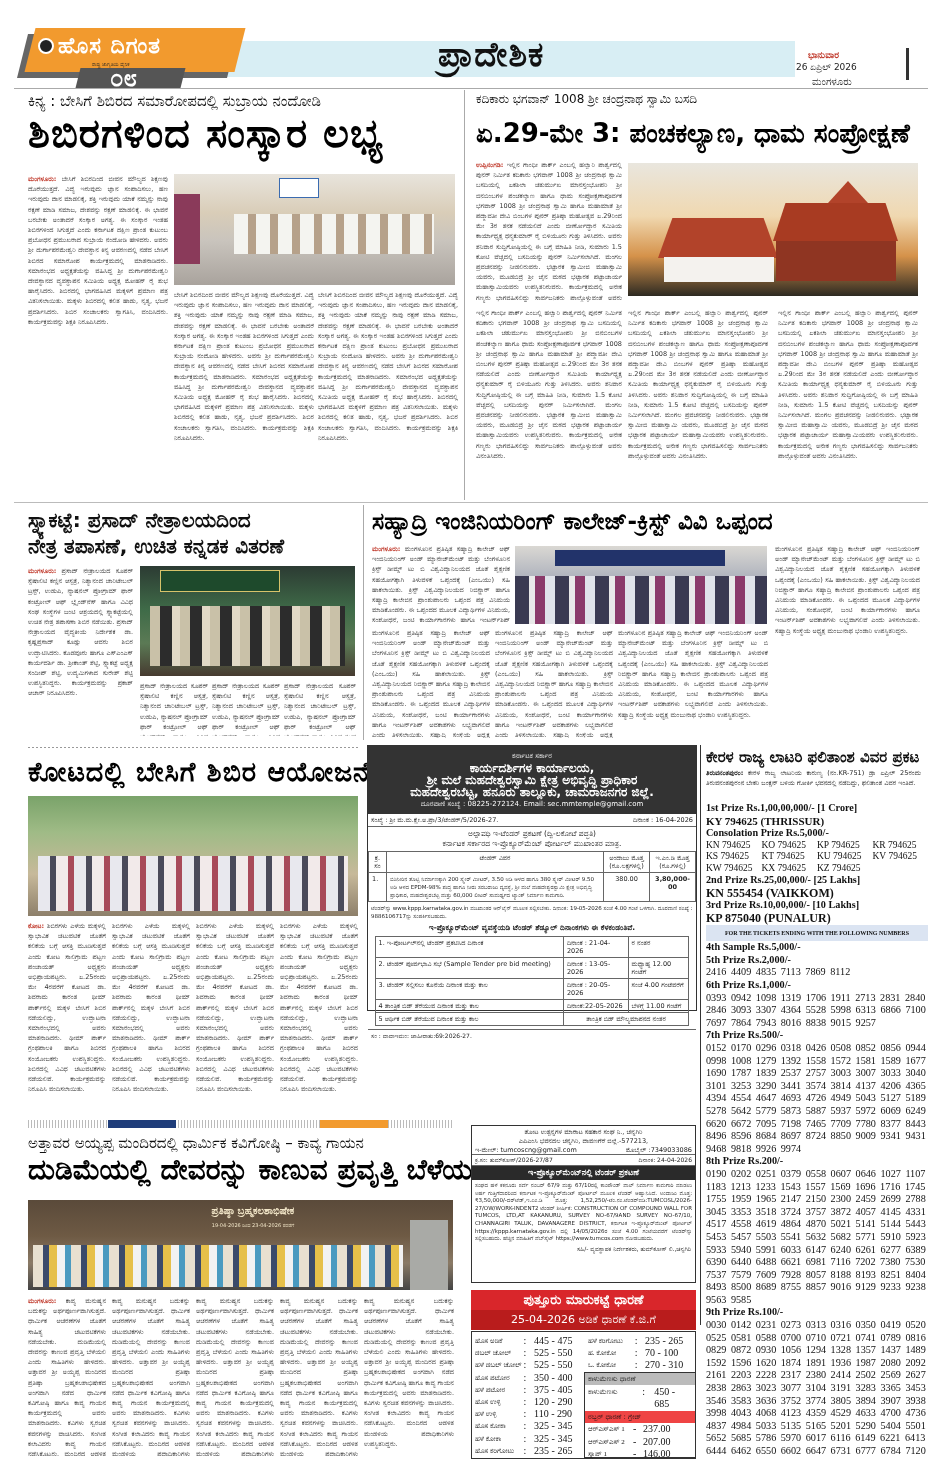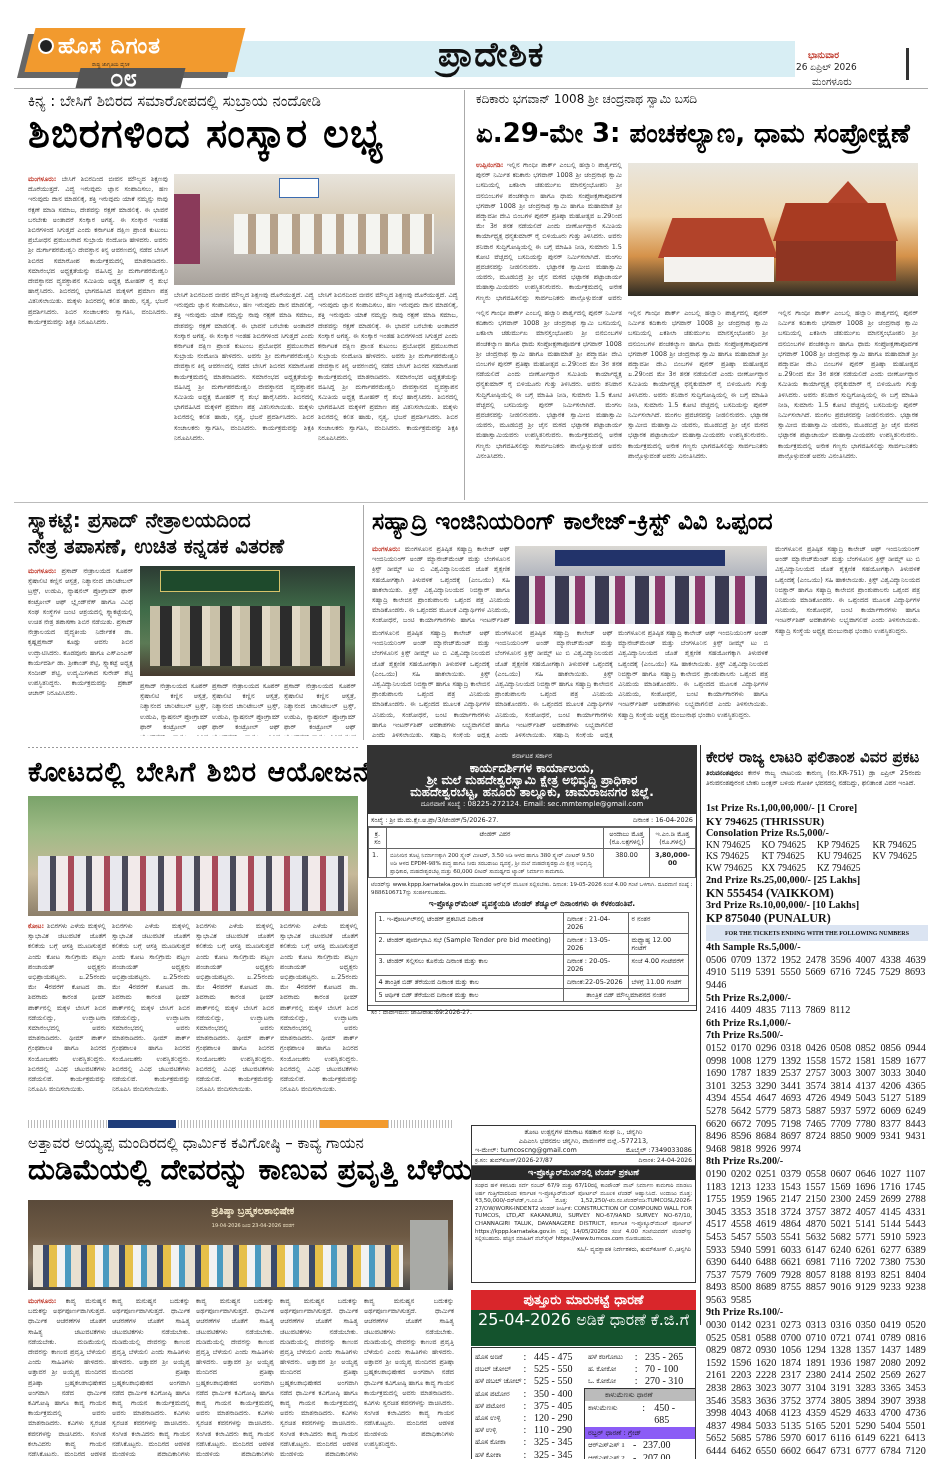--- a/index.html
+++ b/index.html
@@ -38,21 +38,21 @@
 td,th{border:1px solid #666;padding:2px 3px;font-size:6.5px;font-weight:normal;vertical-align:top}
 
 .lot-title{font-size:15px;font-weight:900;white-space:nowrap}
 .lot{font-family:"Liberation Serif",serif;font-size:10.2px;color:#111;line-height:12.6px}
 .lot .ph{font-weight:bold}
 .lot .win{font-weight:bold;font-size:11px}
 .lot .nums{word-spacing:2px}
 .lot-banner{background:#dbe4f2;text-align:center;font-size:6px;font-weight:bold;padding:2px 0}
 
 .market-red{background:#d9262b;color:#fff;text-align:center;font-size:13px;font-weight:bold;height:20px;line-height:20px}
-.market-gray{background:#14532d;color:#fff;text-align:center;font-size:16px;height:36px;line-height:20px}
+.market-gray{background:#b91c1c;color:#fff;text-align:center;font-size:11px;height:20px;line-height:20px}
 .mk-row{display:flex;font-family:"Liberation Serif",serif;font-size:10px;line-height:12.2px}
 .mk-row .n{width:55px;font-size:7px}
 .mk-row .c{width:12px}
 .mk-row .v{width:60px}
 </style>
 </head>
 <body>
 
 <div id="mast" class="abs">
   <div class="mast-band"></div>
@@ -151,20 +151,24 @@
   <div class="tender-head">
     <div class="t1">ಕರ್ನಾಟಕ ಸರ್ಕಾರ</div>
     <div class="t2">ಕಾರ್ಯದರ್ಶಿಗಳ ಕಾರ್ಯಾಲಯ,</div>
     <div class="t2">ಶ್ರೀ ಮಲೆ ಮಹದೇಶ್ವರಸ್ವಾಮಿ ಕ್ಷೇತ್ರ ಅಭಿವೃದ್ಧಿ ಪ್ರಾಧಿಕಾರ</div>
     <div class="t2">ಮಹದೇಶ್ವರಬೆಟ್ಟ, ಹನೂರು ತಾಲ್ಲೂಕು, ಚಾಮರಾಜನಗರ ಜಿಲ್ಲೆ.</div>
     <div class="t3">ದೂರವಾಣಿ ಸಂಖ್ಯೆ : 08225-272124. Email: sec.mmtemple@gmail.com</div>
   </div>
   <div style="display:flex;justify-content:space-between;border-bottom:1px solid #666;padding:2px 3px;font-size:6.5px">
     <span>ಸಂಖ್ಯೆ : ಶ್ರೀ ಮ.ಮ.ಕ್ಷೇ.ಅ.ಪ್ರಾ/3/ಟೆಂಡರ್/5/2026-27.</span>
     <span>ದಿನಾಂಕ : 16-04-2026</span>
+  </div>
+  <div style="text-align:center;font-size:7.5px;padding:2px">
+    <div>ಅಲ್ಪಾವಧಿ ಇ-ಟೆಂಡರ್ ಪ್ರಕಟಣೆ (ದ್ವಿ-ಲಕೋಟೆ ಪದ್ಧತಿ)</div>
+    <div>ಕರ್ನಾಟಕ ಸರ್ಕಾರದ ಇ-ಪ್ರೊಕ್ಯೂರ್‌ಮೆಂಟ್ ಪೋರ್ಟಲ್ ಮುಖಾಂತರ ಮಾತ್ರ.</div>
   </div>
   <table>
     <tbody>
         <tr>
       <th style="width:18px">ಕ್ರ. ಸಂ</th>
       <th>ಟೆಂಡರ್ ವಿವರ</th>
       <th style="width:46px">ಅಂದಾಜು ಮೊತ್ತ (ರೂ.ಲಕ್ಷಗಳಲ್ಲಿ)</th>
       <th style="width:46px">ಇ.ಎಂ.ಡಿ ಮೊತ್ತ (ರೂ.ಗಳಲ್ಲಿ)</th>
     </tr>
     <tr>
@@ -232,24 +236,24 @@
       <span>KX 794625</span>
       <span>KZ 794625</span>
     </div>
   <div class="ph">2nd Prize Rs.25,00,000/- [25 Lakhs]</div>
   <div class="win" style="font-size:12px">KN 555454 (VAIKKOM)</div>
   <div class="ph">3rd Prize Rs.10,00,000/- [10 Lakhs]</div>
   <div class="win" style="font-size:12px">KP 875040 (PUNALUR)</div>
   <div class="lot-banner">FOR THE TICKETS ENDING WITH THE FOLLOWING NUMBERS</div>
   <div id="prizes">
       <div class="ph">4th Sample Rs.5,000/-</div>
-      <div class="nums">0506 0709 1372 1952 2478 3596 4007 4338 4639 4910 5119 5391 5550 5669 6716 7245 7529 8693 9446</div>
       <div class="ph">5th Prize Rs.2,000/-</div>
       <div class="nums">2416 4409 4835 7113 7869 8112</div>
       <div class="ph">6th Prize Rs.1,000/-</div>
+      <div class="nums">0393 0942 1098 1319 1706 1911 2713 2831 2840 2846 3093 3307 4364 5528 5998 6313 6866 7100 7697 7864 7943 8016 8838 9015 9257</div>
       <div class="ph">7th Prize Rs.500/-</div>
       <div class="nums">0152 0170 0296 0318 0426 0508 0852 0856 0944 0998 1008 1279 1392 1558 1572 1581 1589 1677 1690 1787 1839 2537 2757 3003 3007 3033 3040 3101 3253 3290 3441 3574 3814 4137 4206 4365 4394 4554 4647 4693 4726 4949 5043 5127 5189 5278 5642 5779 5873 5887 5937 5972 6069 6249 6620 6672 7095 7198 7465 7709 7780 8377 8443 8496 8596 8684 8697 8724 8850 9009 9341 9431 9468 9818 9926 9974</div>
       <div class="ph">8th Prize Rs.200/-</div>
       <div class="nums">0190 0202 0251 0379 0558 0607 0646 1027 1107 1183 1213 1233 1543 1557 1569 1696 1716 1745 1755 1959 1965 2147 2150 2300 2459 2699 2788 3045 3353 3518 3724 3757 3872 4057 4145 4331 4517 4558 4619 4864 4870 5021 5141 5144 5443 5453 5457 5503 5541 5632 5682 5771 5910 5923 5933 5940 5991 6033 6147 6240 6261 6277 6389 6390 6440 6488 6621 6981 7116 7202 7380 7530 7537 7579 7609 7928 8057 8188 8193 8251 8404 8493 8500 8689 8755 8857 9016 9129 9233 9238 9563 9585</div>
       <div class="ph">9th Prize Rs.100/-</div>
       <div class="nums">0030 0142 0231 0273 0313 0316 0350 0419 0520 0525 0581 0588 0700 0710 0721 0741 0789 0816 0829 0872 0930 1056 1294 1328 1357 1437 1489 1592 1596 1620 1874 1891 1936 1987 2080 2092 2161 2203 2228 2317 2380 2414 2502 2569 2627 2838 2863 3023 3077 3104 3191 3283 3365 3453 3546 3583 3636 3752 3774 3805 3894 3907 3938 3998 4043 4068 4123 4359 4529 4633 4700 4736 4837 4984 5033 5135 5165 5201 5290 5404 5501 5652 5685 5786 5970 6017 6116 6149 6221 6413 6444 6462 6550 6602 6647 6731 6777 6784 7120 7186 7197 7299 7419 7426 7445 7528 7580 7600 7650 7703 7704 7727 7770 7818 7876 7878 7930 7940 7956 8040 8153 8159 8222 8376 8461 8688 9005 9060 9080 9345 9380 9408 9421 9437 9494 9603 9606 9637 9655 9782 9800 9810 9985 9999</div>
     </div>
 </div>
 
 <div class="abs" style="left:28px;top:1120px;width:425px;height:8px;background:repeating-linear-gradient(90deg,#bbb 0 1px,transparent 1px 3px)">
@@ -359,27 +363,27 @@
           <span class="c">:</span>
           <span class="v">70 - 100</span>
         </div>
         <div class="mk-row">
           <span class="n">ಒ. ಕೋಕೋ</span>
           <span class="c">:</span>
           <span class="v">270 - 310</span>
         </div>
       </div>
     <div style="position:absolute;left:112px;top:40px;width:112px;height:86px;border:1px solid #333;background:#fff">
-      <div style="background:#bbb;font-size:7px;padding:2px 20px">ಕಾಳುಮೆಣಸು ಧಾರಣೆ</div>
+      <div style="background:#bbb;font-size:7px;padding:2px 3px">ಕಾಳುಮೆಣಸು ಧಾರಣೆ</div>
       <div class="mk-row" style="padding:1px 3px">
           <span class="n">ಕಾಳುಮೆಣಸು</span>
           <span class="c">:</span>
           <span>450 - 685</span>
         </div>
-      <div style="background:#8b5cf6;font-size:7px;padding:2px 3px">ರಬ್ಬರ್ ಧಾರಣೆ : ಗ್ರೇಡ್</div>
+      <div style="background:#ef4444;font-size:7px;padding:2px 3px">ರಬ್ಬರ್ ಧಾರಣೆ : ಗ್ರೇಡ್</div>
       <div id="mk-rubber" style="padding:0 3px">
           <div class="mk-row">
             <span class="n">ಆರ್‌ಎಸ್‌ಎಸ್ 1</span>
             <span class="c">-</span>
             <span class="v">237.00</span>
           </div>
           <div class="mk-row">
             <span class="n">ಆರ್‌ಎಸ್‌ಎಸ್ 2</span>
             <span class="c">-</span>
             <span class="v">207.00</span>

